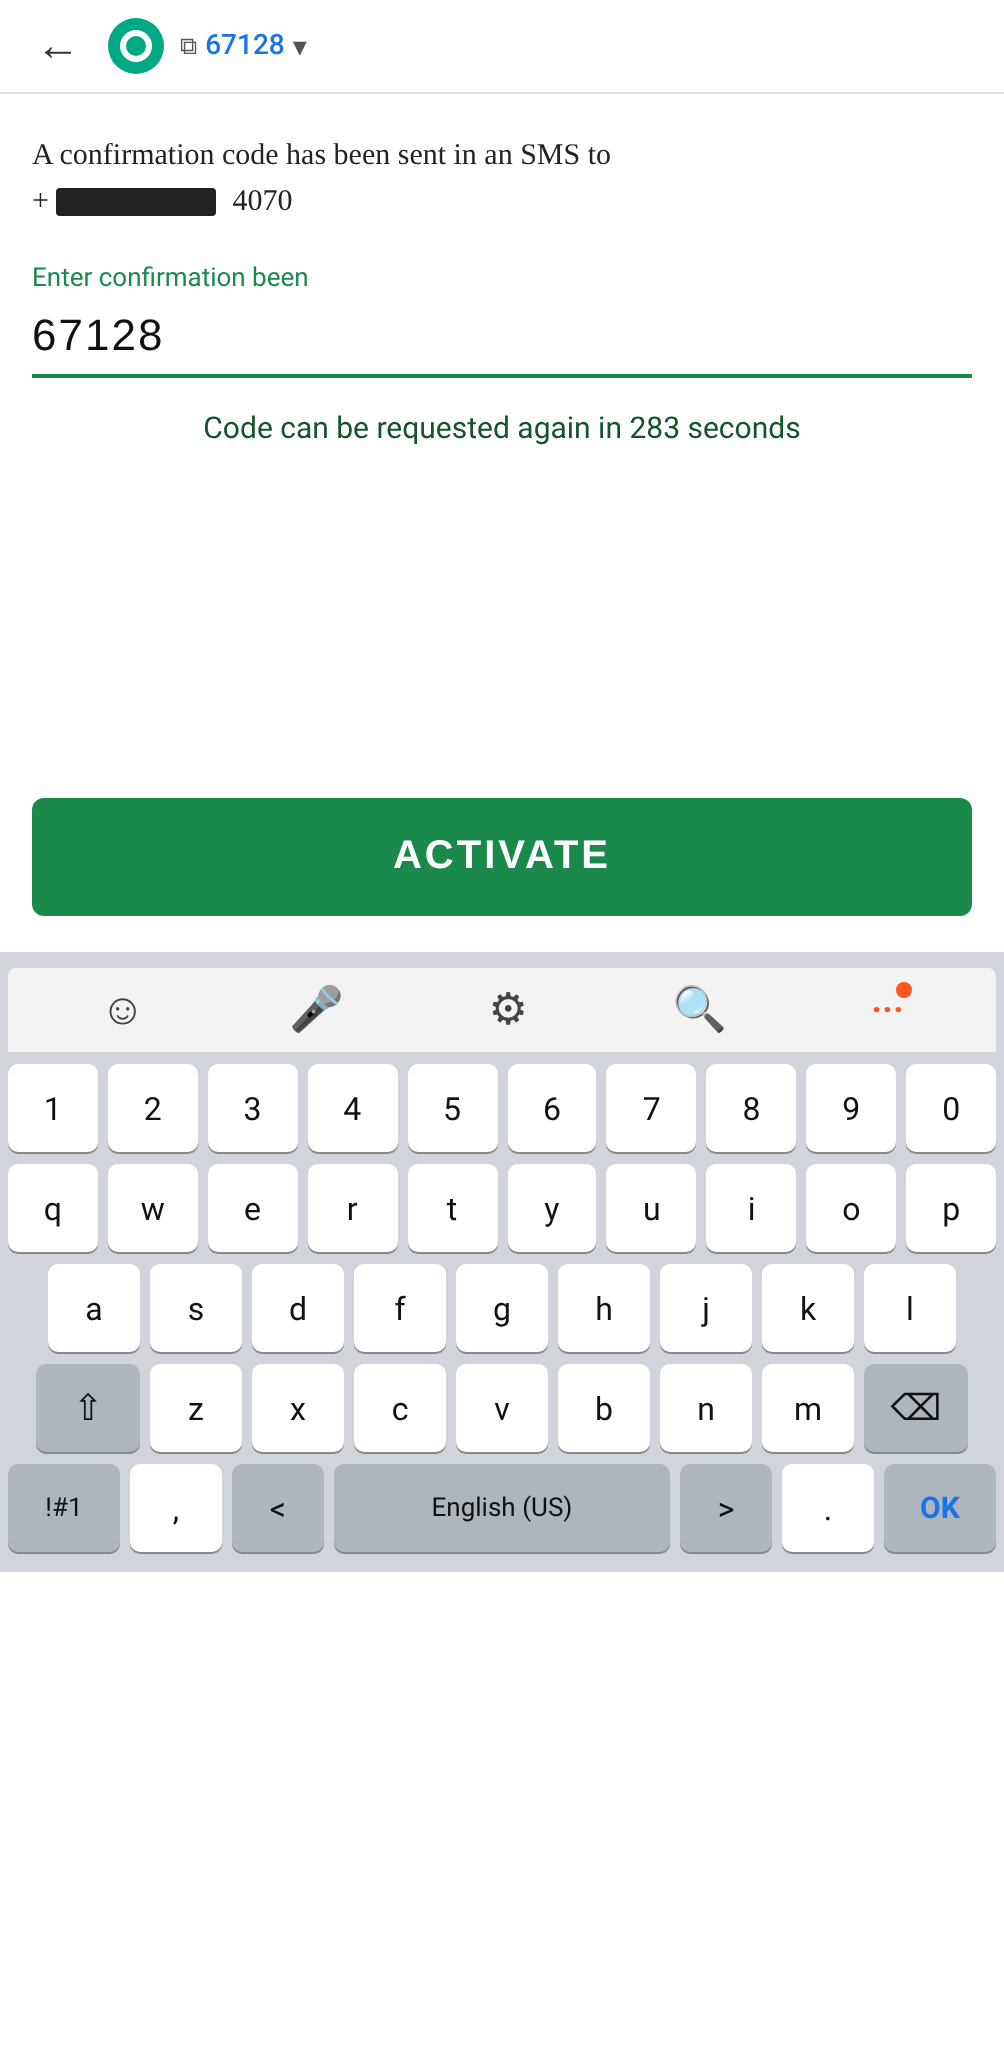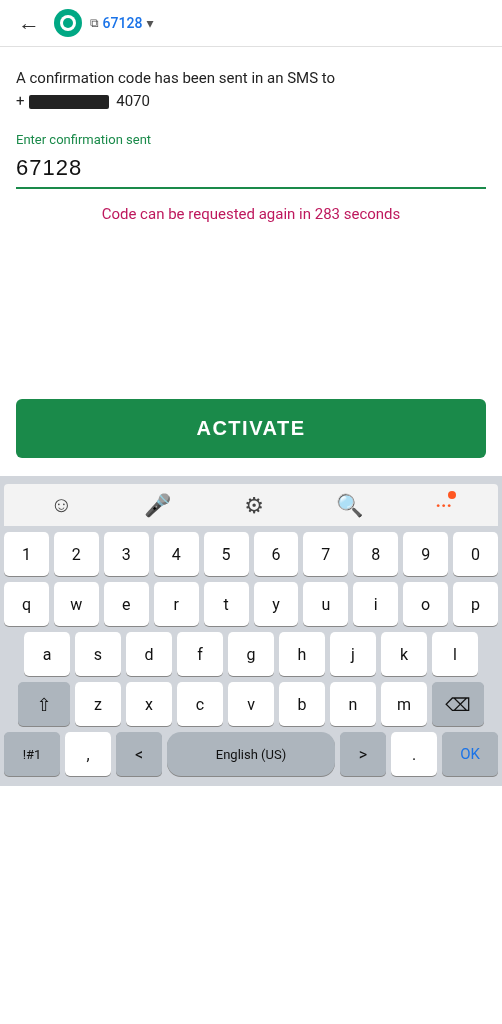--- a/index.html
+++ b/index.html
@@ -77,20 +77,21 @@
     
     .main-content {
       padding: 20px 16px 16px 16px;
       background: #fff;
     }
     .sms-notice {
       font-size: 15px;
       color: #222;
       line-height: 1.5;
       margin-bottom: 20px;
+      font-family: Liberation Serif, serif;
     }
     .phone-redacted {
       display: inline-block;
       background: #222;
       color: #222;
       width: 80px;
       height: 14px;
       vertical-align: middle;
       border-radius: 2px;
       margin: 0 4px;
@@ -110,21 +111,21 @@
       font-size: 22px;
       color: #111;
       padding: 4px 0 6px 0;
       outline: none;
       background: transparent;
       font-weight: 400;
       letter-spacing: 1px;
     }
     .resend-info {
       font-size: 15px;
-      color: #be185d;
+      color: #14532d;
       text-align: center;
       margin-top: 8px;
       padding: 0 10px;
     }
 
     
     .activate-section {
       padding: 0 16px;
       margin-top: 160px;
     }
@@ -204,27 +205,26 @@
       color: #111;
     }
     .key.wide {
       max-width: 72px;
       font-size: 13px;
     }
     .key.space-key {
       max-width: 180px;
       flex: 3;
       font-size: 13px;
-      border-radius: 14px;
     }
     .key.ok-key {
       background: #adb5bd;
       color: #1a73e8;
       font-size: 15px;
-      font-weight: 400;
+      font-weight: 700;
       max-width: 58px;
     }
     .key.backspace-key {
       background: #adb5bd;
       font-size: 18px;
       max-width: 52px;
     }
     .key.shift-key {
       background: #adb5bd;
       font-size: 18px;
@@ -248,21 +248,21 @@
 
 <div class="main-content">
   <div class="sms-notice">
     <span>A confirmation code has been sent in an SMS to</span>
     <br>
     +<span class="phone-redacted"></span>
     <span>4070</span>
   </div>
 
   <div class="input-group">
-    <div class="input-label">Enter confirmation sent</div>
+    <div class="input-label">Enter confirmation been</div>
     <input class="code-input" type="text" value="67128" style="">
   </div>
 
   <div class="resend-info">Code can be requested again in 283 seconds</div>
 </div>
 
 <div class="activate-section">
   <button class="activate-btn">ACTIVATE</button>
 </div>
 

